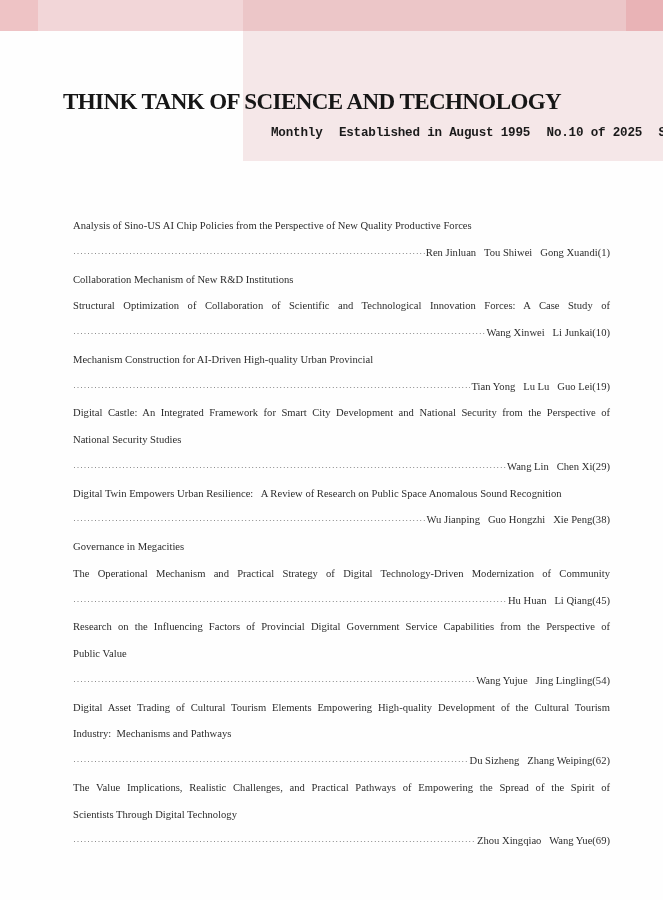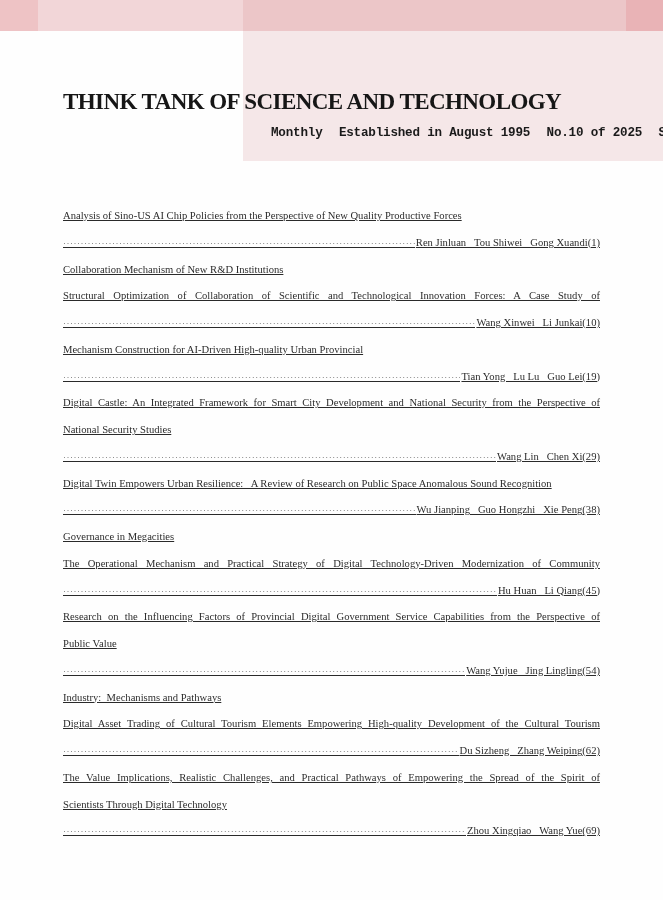--- a/index.html
+++ b/index.html
@@ -57,24 +57,23 @@
       color: #1a1a1a;
       white-space: nowrap;
     }
     .subline span { margin-right: 9px; }
     .subline span:last-child { margin-right: 0; }
     .toc {
       position: absolute;
       left: 63px;
       top: 203px;
       width: 537px;
-      margin: 0;
+      margin: 10px;
       padding: 0;
       list-style: none;
-      text-decoration: underline;
     }
     .toc-line {
       height: 26.75px;
       line-height: 26.75px;
       font-size: 10.6px;
       white-space: nowrap;
       color: #2c2c2c;
     }
     .title-line.justify {
       text-align: justify;
@@ -163,22 +162,22 @@
   </li>
 
   <li class="toc-line title-line justify">Research on the Influencing Factors of Provincial Digital Government Service Capabilities from the Perspective of</li>
   <li class="toc-line title-line">Public Value</li>
   <li class="toc-line author-line">
     <span class="leader"></span>
       <span class="authors">Wang Yujue   Jing Lingling</span>
       <span>(54)</span>
   </li>
 
+  <li class="toc-line title-line justify">Digital Asset Trading of Cultural Tourism Elements Empowering High-quality Development of the Cultural Tourism</li>
   <li class="toc-line title-line" style="white-space: pre;">Industry:  Mechanisms and Pathways</li>
-  <li class="toc-line title-line justify">Digital Asset Trading of Cultural Tourism Elements Empowering High-quality Development of the Cultural Tourism</li>
   <li class="toc-line author-line">
     <span class="leader"></span>
       <span class="authors">Du Sizheng   Zhang Weiping</span>
       <span>(62)</span>
   </li>
 
   <li class="toc-line title-line justify">The Value Implications, Realistic Challenges, and Practical Pathways of Empowering the Spread of the Spirit of</li>
   <li class="toc-line title-line">Scientists Through Digital Technology</li>
   <li class="toc-line author-line">
     <span class="leader"></span>

